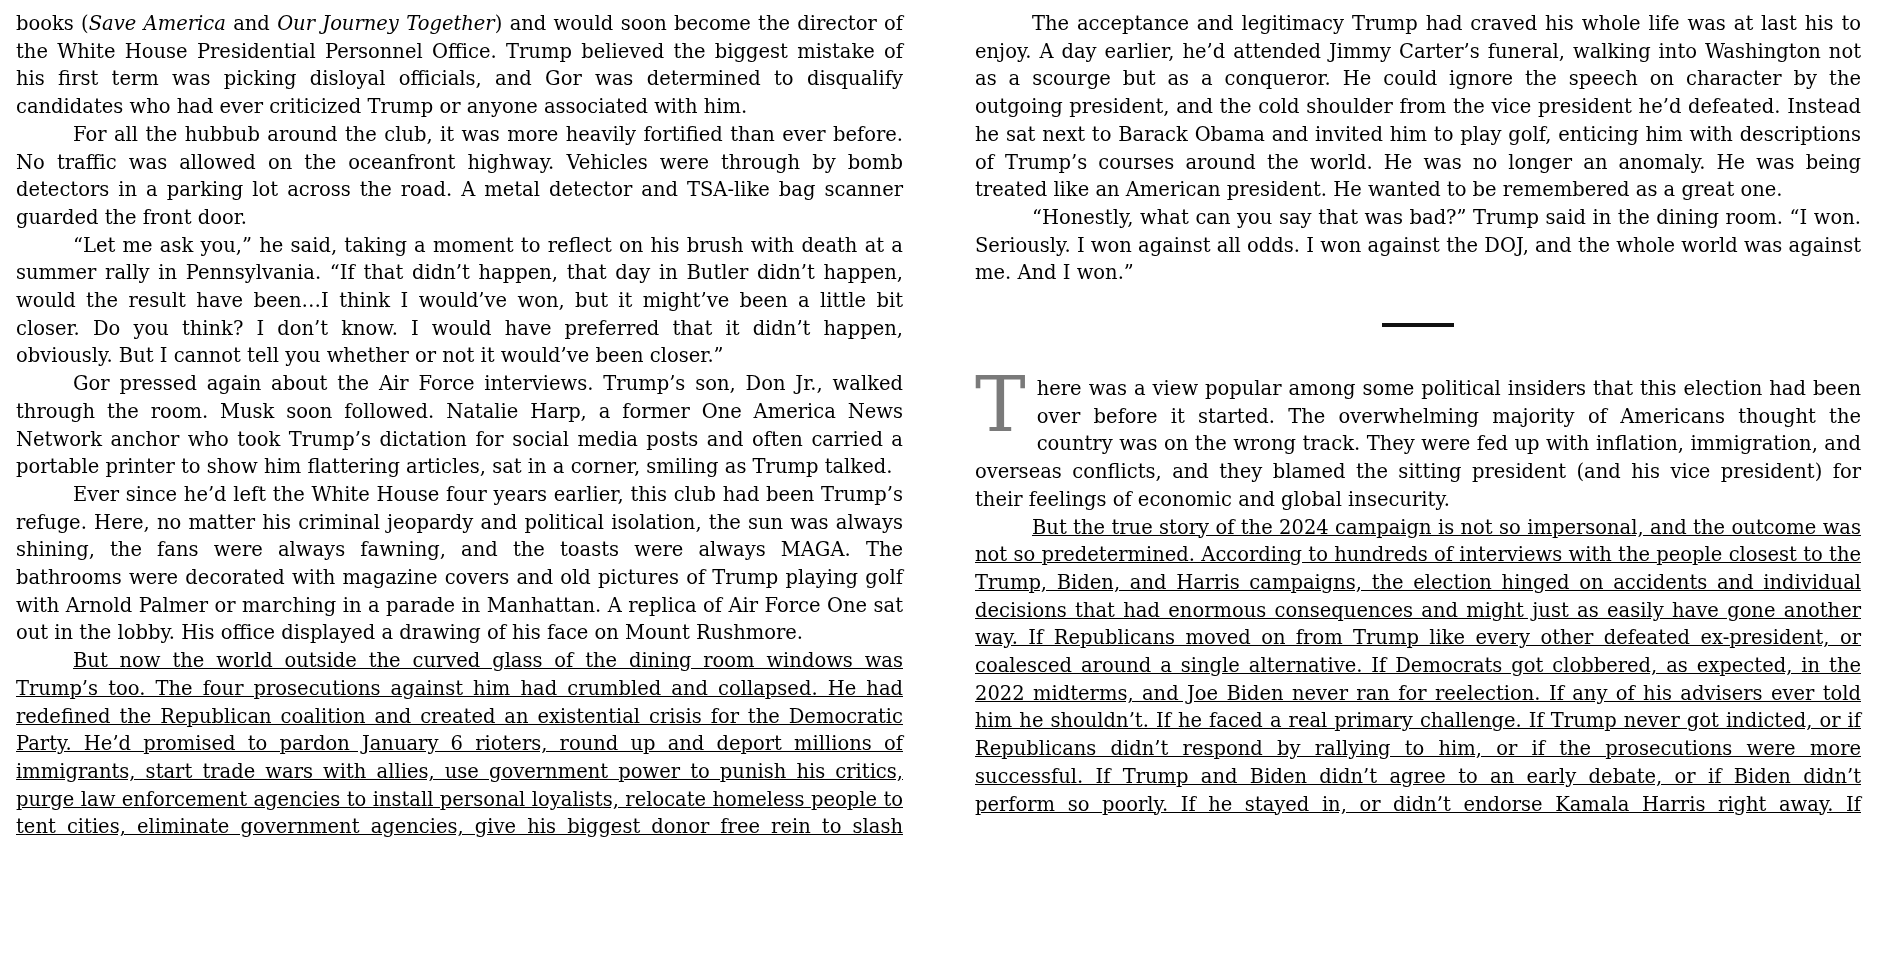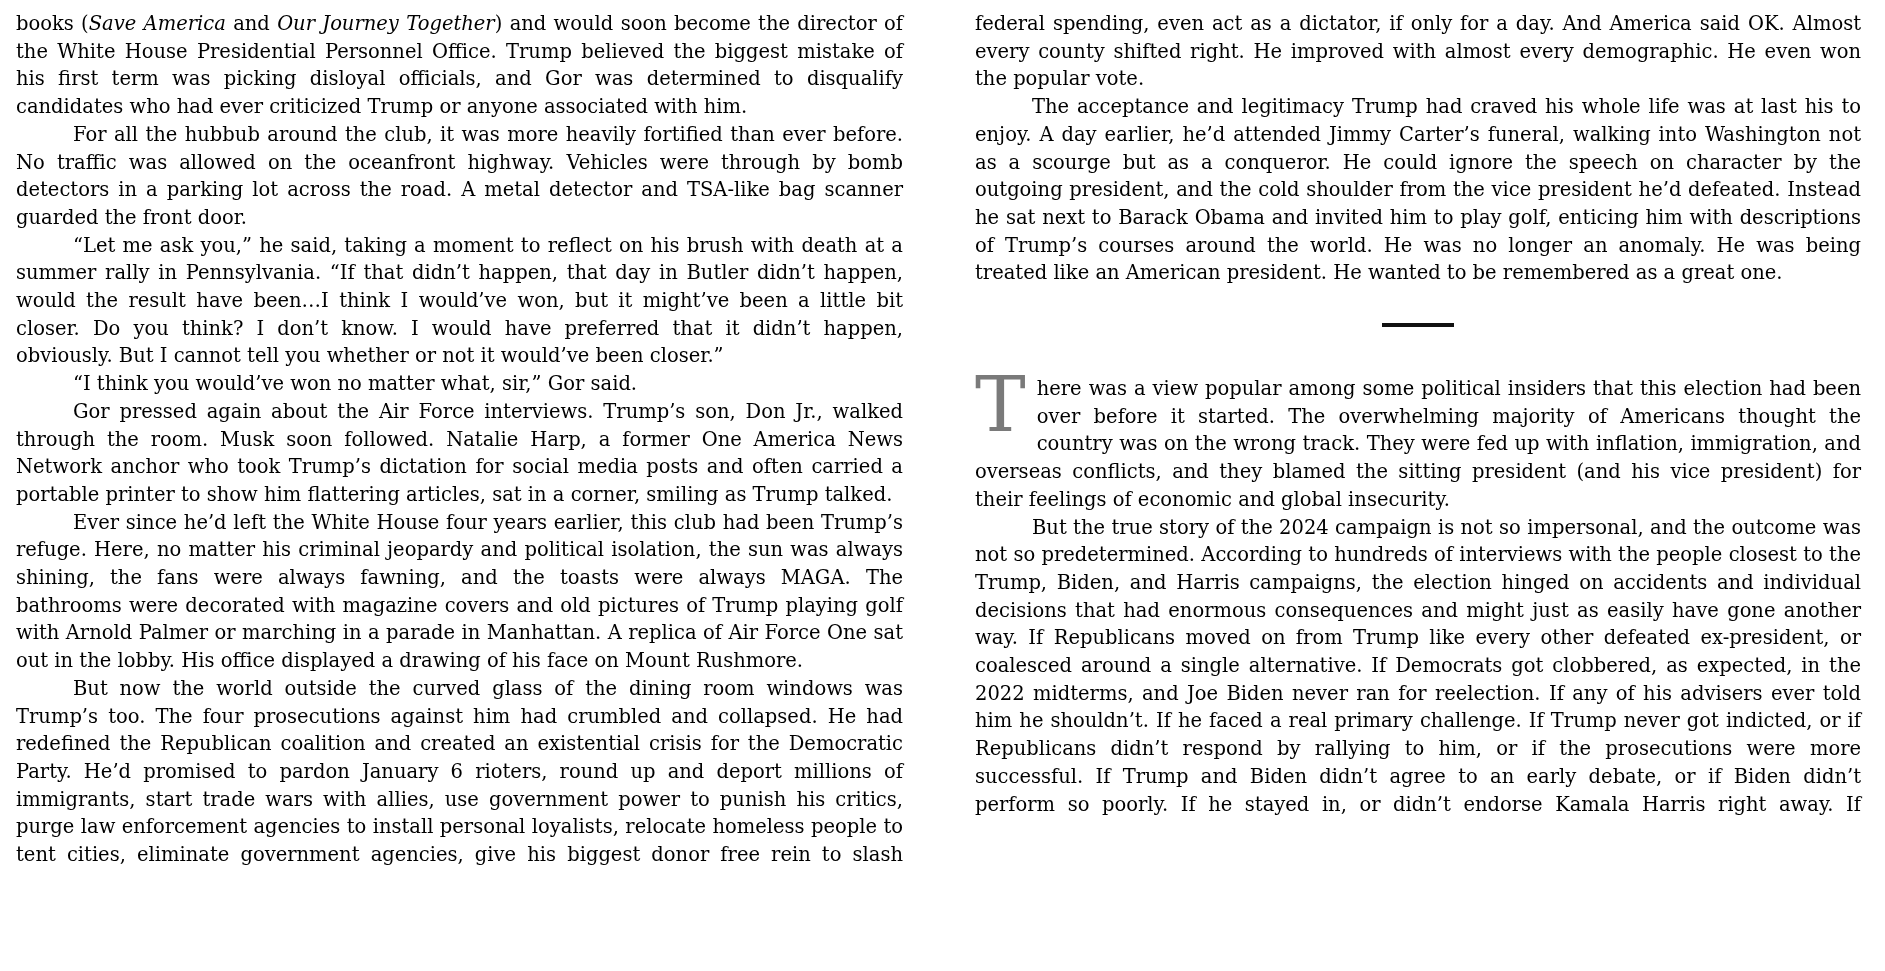--- a/index.html
+++ b/index.html
@@ -40,20 +40,21 @@
   .para{
     margin:0;
     padding:0;
   }
   .para.indent{
     text-indent:57px;
   }
   
   .para.continued{
     text-align-last:justify;
+    text-decoration:underline;
   }
   .italic{
     font-style:italic;
   }
   .divider{
     width:72px;
     height:0;
     border-top:4px solid var(--divider);
     margin:36px auto 48px auto;
   }
@@ -67,25 +68,24 @@
   }
 </style>
 </head>
 <body>
 
 <div class="page">
   <div class="column column-left">
       <p class="para"><span>books (</span><span class="italic">Save America</span><span> and </span><span class="italic">Our Journey Together</span><span>) and would soon become the director of the White House Presidential Personnel Office. Trump believed the biggest mistake of his first term was picking disloyal officials, and Gor was determined to disqualify candidates who had ever criticized Trump or anyone associated with him.</span></p>
       <p class="para indent"><span>For all the hubbub around the club, it was more heavily fortified than ever before. No traffic was allowed on the oceanfront highway. Vehicles were through by bomb detectors in a parking lot across the road. A metal detector and TSA-like bag scanner guarded the front door.</span></p>
       <p class="para indent"><span>“Let me ask you,” he said, taking a moment to reflect on his brush with death at a summer rally in Pennsylvania. “If that didn’t happen, that day in Butler didn’t happen, would the result have been…I think I would’ve won, but it might’ve been a little bit closer. Do you think? I don’t know. I would have preferred that it didn’t happen, obviously. But I cannot tell you whether or not it would’ve been closer.”</span></p>
-      <p class="para indent"><span>“I think you would’ve won no matter what, sir,” Gor said.</span></p>
       <p class="para indent"><span>Gor pressed again about the Air Force interviews. Trump’s son, Don Jr., walked through the room. Musk soon followed. Natalie Harp, a former One America News Network anchor who took Trump’s dictation for social media posts and often carried a portable printer to show him flattering articles, sat in a corner, smiling as Trump talked.</span></p>
       <p class="para indent"><span>Ever since he’d left the White House four years earlier, this club had been Trump’s refuge. Here, no matter his criminal jeopardy and political isolation, the sun was always shining, the fans were always fawning, and the toasts were always MAGA. The bathrooms were decorated with magazine covers and old pictures of Trump playing golf with Arnold Palmer or marching in a parade in Manhattan. A replica of Air Force One sat out in the lobby. His office displayed a drawing of his face on Mount Rushmore.</span></p>
       <p class="para indent continued"><span>But now the world outside the curved glass of the dining room windows was Trump’s too. The four prosecutions against him had crumbled and collapsed. He had redefined the Republican coalition and created an existential crisis for the Democratic Party. He’d promised to pardon January 6 rioters, round up and deport millions of immigrants, start trade wars with allies, use government power to punish his critics, purge law enforcement agencies to install personal loyalists, relocate homeless people to tent cities, eliminate government agencies, give his biggest donor free rein to slash</span></p>
     </div>
   <div class="column column-right">
-      <p class="para"><span>federal spending, even act as a dictator, if only for a day. And America said OK. Almost every county shifted right. He improved with almost every demographic. He even won the popular vote.</span></p>
       <p class="para indent"><span>The acceptance and legitimacy Trump had craved his whole life was at last his to enjoy. A day earlier, he’d attended Jimmy Carter’s funeral, walking into Washington not as a scourge but as a conqueror. He could ignore the speech on character by the outgoing president, and the cold shoulder from the vice president he’d defeated. Instead he sat next to Barack Obama and invited him to play golf, enticing him with descriptions of Trump’s courses around the world. He was no longer an anomaly. He was being treated like an American president. He wanted to be remembered as a great one.</span></p>
+      <p class="para indent"><span>“Honestly, what can you say that was bad?” Trump said in the dining room. “I won. Seriously. I won against all odds. I won against the DOJ, and the whole world was against me. And I won.”</span></p>
       <div class="divider"></div>
       <p class="para"><span class="dropcap">T</span><span>here was a view popular among some political insiders that this election had been over before it started. The overwhelming majority of Americans thought the country was on the wrong track. They were fed up with inflation, immigration, and overseas conflicts, and they blamed the sitting president (and his vice president) for their feelings of economic and global insecurity.</span></p>
       <p class="para indent continued"><span>But the true story of the 2024 campaign is not so impersonal, and the outcome was not so predetermined. According to hundreds of interviews with the people closest to the Trump, Biden, and Harris campaigns, the election hinged on accidents and individual decisions that had enormous consequences and might just as easily have gone another way. If Republicans moved on from Trump like every other defeated ex-president, or coalesced around a single alternative. If Democrats got clobbered, as expected, in the 2022 midterms, and Joe Biden never ran for reelection. If any of his advisers ever told him he shouldn’t. If he faced a real primary challenge. If Trump never got indicted, or if Republicans didn’t respond by rallying to him, or if the prosecutions were more successful. If Trump and Biden didn’t agree to an early debate, or if Biden didn’t perform so poorly. If he stayed in, or didn’t endorse Kamala Harris right away. If</span></p>
     </div>
 </div>
 
 </body></html>

